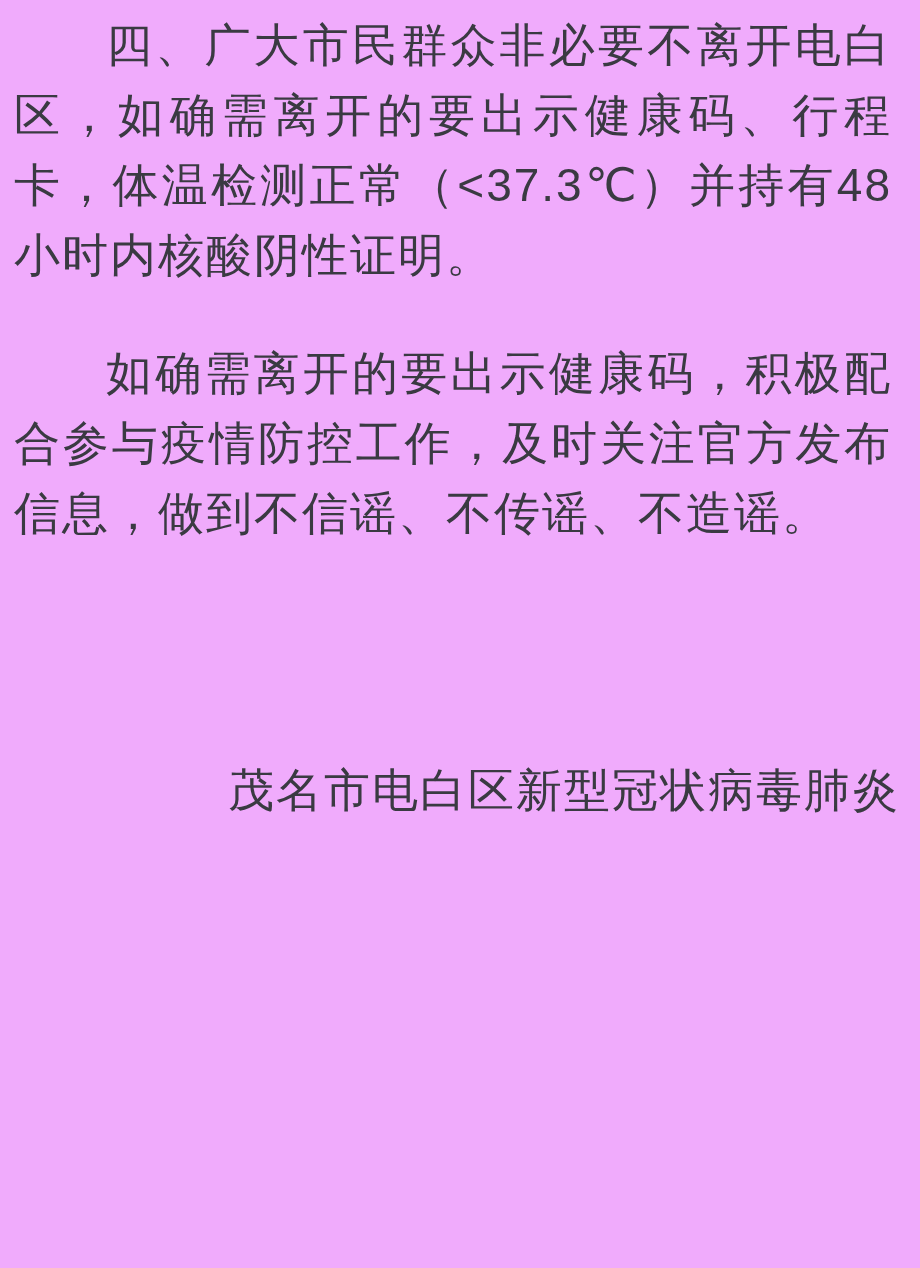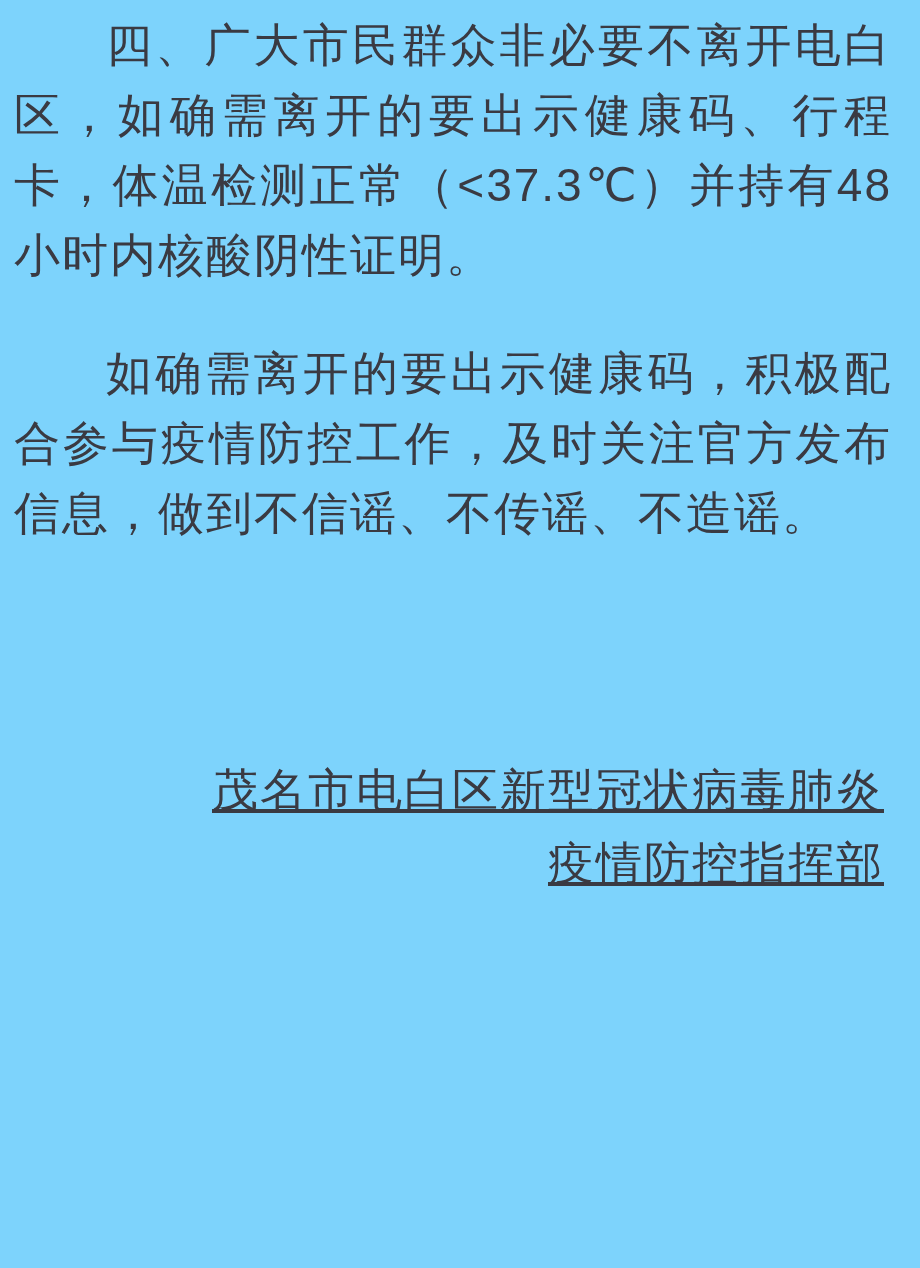--- a/index.html
+++ b/index.html
@@ -4,58 +4,56 @@
 <style>
   html, body {
     margin: 0;
     padding: 0;
     background: #ffffff;
   }
   .page {
     position: relative;
     width: 920px;
     height: 1268px;
-    background: #7dd3fc;
+    background: #f0abfc;
     overflow: hidden;
     font-family: "Liberation Sans", "DejaVu Sans", sans-serif;
     box-sizing: border-box;
     padding-top: 10px;
   }
   .body-text {
     color: #3a3a42;
   }
   .para {
     font-size: 46px;
     line-height: 70px;
     letter-spacing: 2px;
     text-align: justify;
     text-justify: inter-ideograph;
     text-indent: 2em;
     color: #3a3a42;
     margin: 0 28px 48px 14px;
   }
   .signature {
     margin-top: 206px;
-    padding-right: 36px;
+    padding-right: 20px;
     text-align: right;
     color: #3a3a42;
-    text-decoration: underline;
   }
   .sign-line {
     font-size: 46px;
     line-height: 73px;
     letter-spacing: 2px;
   }
 </style>
 </head>
 <body>
 
 <div class="page">
   <div class="body-text">
     <p class="para">四、广大市民群众非必要不离开电白区，如确需离开的要出示健康码、行程卡，体温检测正常（&lt;37.3℃）并持有48小时内核酸阴性证明。</p>
     <p class="para">如确需离开的要出示健康码，积极配合参与疫情防控工作，及时关注官方发布信息，做到不信谣、不传谣、不造谣。</p>
   </div>
 
   <div class="signature">
     <div class="sign-line">茂名市电白区新型冠状病毒肺炎</div>
-    <div class="sign-line">疫情防控指挥部</div>
   </div>
 </div>
 
 </body></html>

